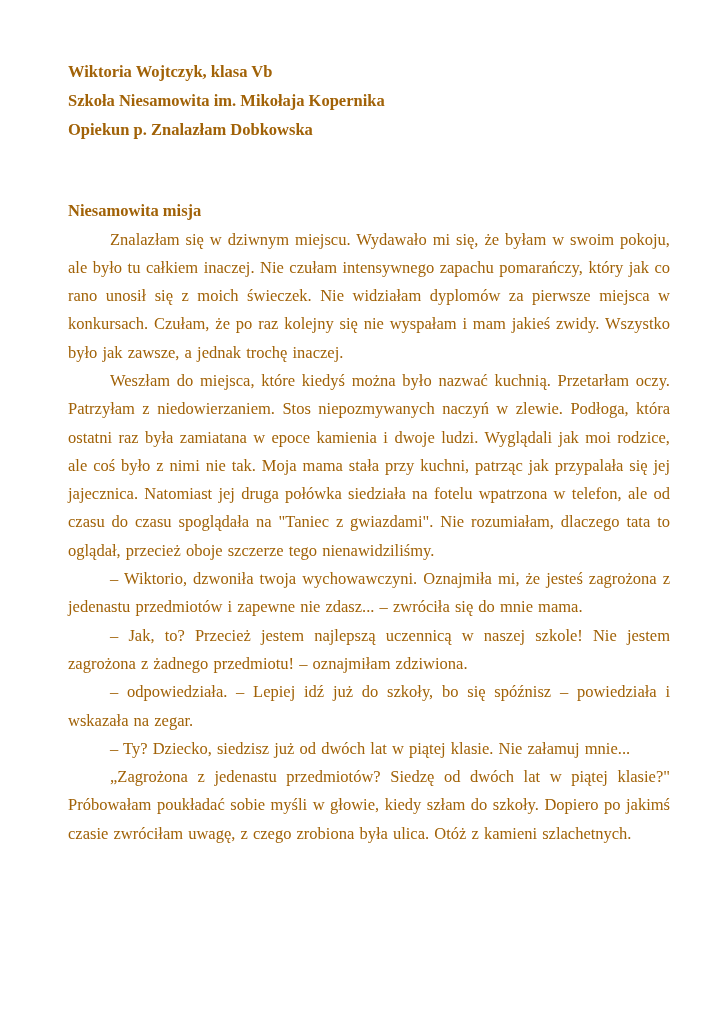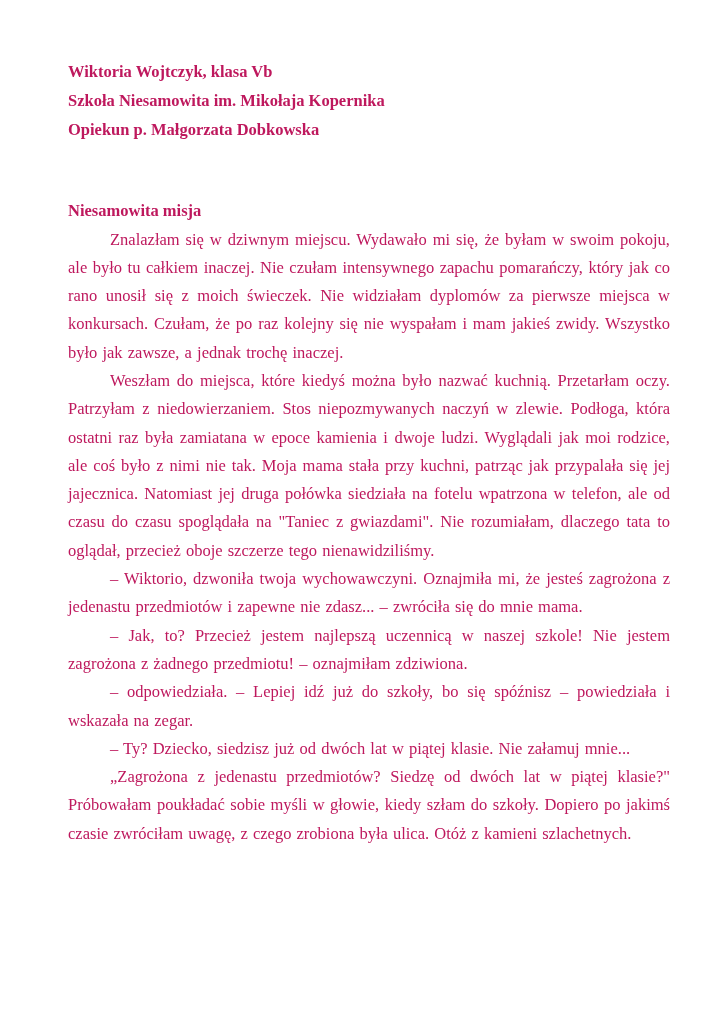--- a/index.html
+++ b/index.html
@@ -9,21 +9,21 @@
   }
   .page {
     position: relative;
     width: 725px;
     height: 1024px;
     margin: 0 auto;
     background: #ffffff;
     box-sizing: border-box;
     padding: 57px 55px 0 68px;
     font-family: "Liberation Serif", "DejaVu Serif", serif;
-    color: #be185d;
+    color: #a16207;
     font-size: 16.5px;
     overflow: hidden;
   }
   .header-block p {
     margin: 0;
     font-weight: bold;
     line-height: 29px;
     text-align: left;
   }
   .doc-title {
@@ -43,21 +43,21 @@
   }
 </style>
 </head>
 <body>
 
 <div class="page">
 
   <div class="header-block">
     <p>Wiktoria Wojtczyk, klasa Vb</p>
     <p>Szkoła Niesamowita im. Mikołaja Kopernika</p>
-    <p>Opiekun p. Małgorzata Dobkowska</p>
+    <p>Opiekun p. Znalazłam Dobkowska</p>
   </div>
 
   <h1 class="doc-title">Niesamowita misja</h1>
 
   <p class="body-par">Znalazłam się w dziwnym miejscu. Wydawało mi się, że byłam w swoim pokoju, ale było tu całkiem inaczej. Nie czułam intensywnego zapachu pomarańczy, który jak co rano unosił się z moich świeczek. Nie widziałam dyplomów za pierwsze miejsca w konkursach. Czułam, że po raz kolejny się nie wyspałam i mam jakieś zwidy. Wszystko było jak zawsze, a jednak trochę inaczej.</p>
   <p class="body-par">Weszłam do miejsca, które kiedyś można było nazwać kuchnią. Przetarłam oczy. Patrzyłam z niedowierzaniem. Stos niepozmywanych naczyń w zlewie. Podłoga, która ostatni raz była zamiatana w epoce kamienia i dwoje ludzi. Wyglądali jak moi rodzice, ale coś było z nimi nie tak. Moja mama stała przy kuchni, patrząc jak przypalała się jej jajecznica. Natomiast jej druga połówka siedziała na fotelu wpatrzona w telefon, ale od czasu do czasu spoglądała na "Taniec z gwiazdami". Nie rozumiałam, dlaczego tata to oglądał, przecież oboje szczerze tego nienawidziliśmy.</p>
   <p class="body-par">– Wiktorio, dzwoniła twoja wychowawczyni. Oznajmiła mi, że jesteś zagrożona z jedenastu przedmiotów i zapewne nie zdasz... – zwróciła się do mnie mama.</p>
   <p class="body-par">– Jak, to? Przecież jestem najlepszą uczennicą w naszej szkole! Nie jestem zagrożona z żadnego przedmiotu! – oznajmiłam zdziwiona.</p>
   <p class="body-par">– odpowiedziała. – Lepiej idź już do szkoły, bo się spóźnisz – powiedziała i wskazała na zegar.</p>
   <p class="body-par">– Ty? Dziecko, siedzisz już od dwóch lat w piątej klasie. Nie załamuj mnie...</p>

